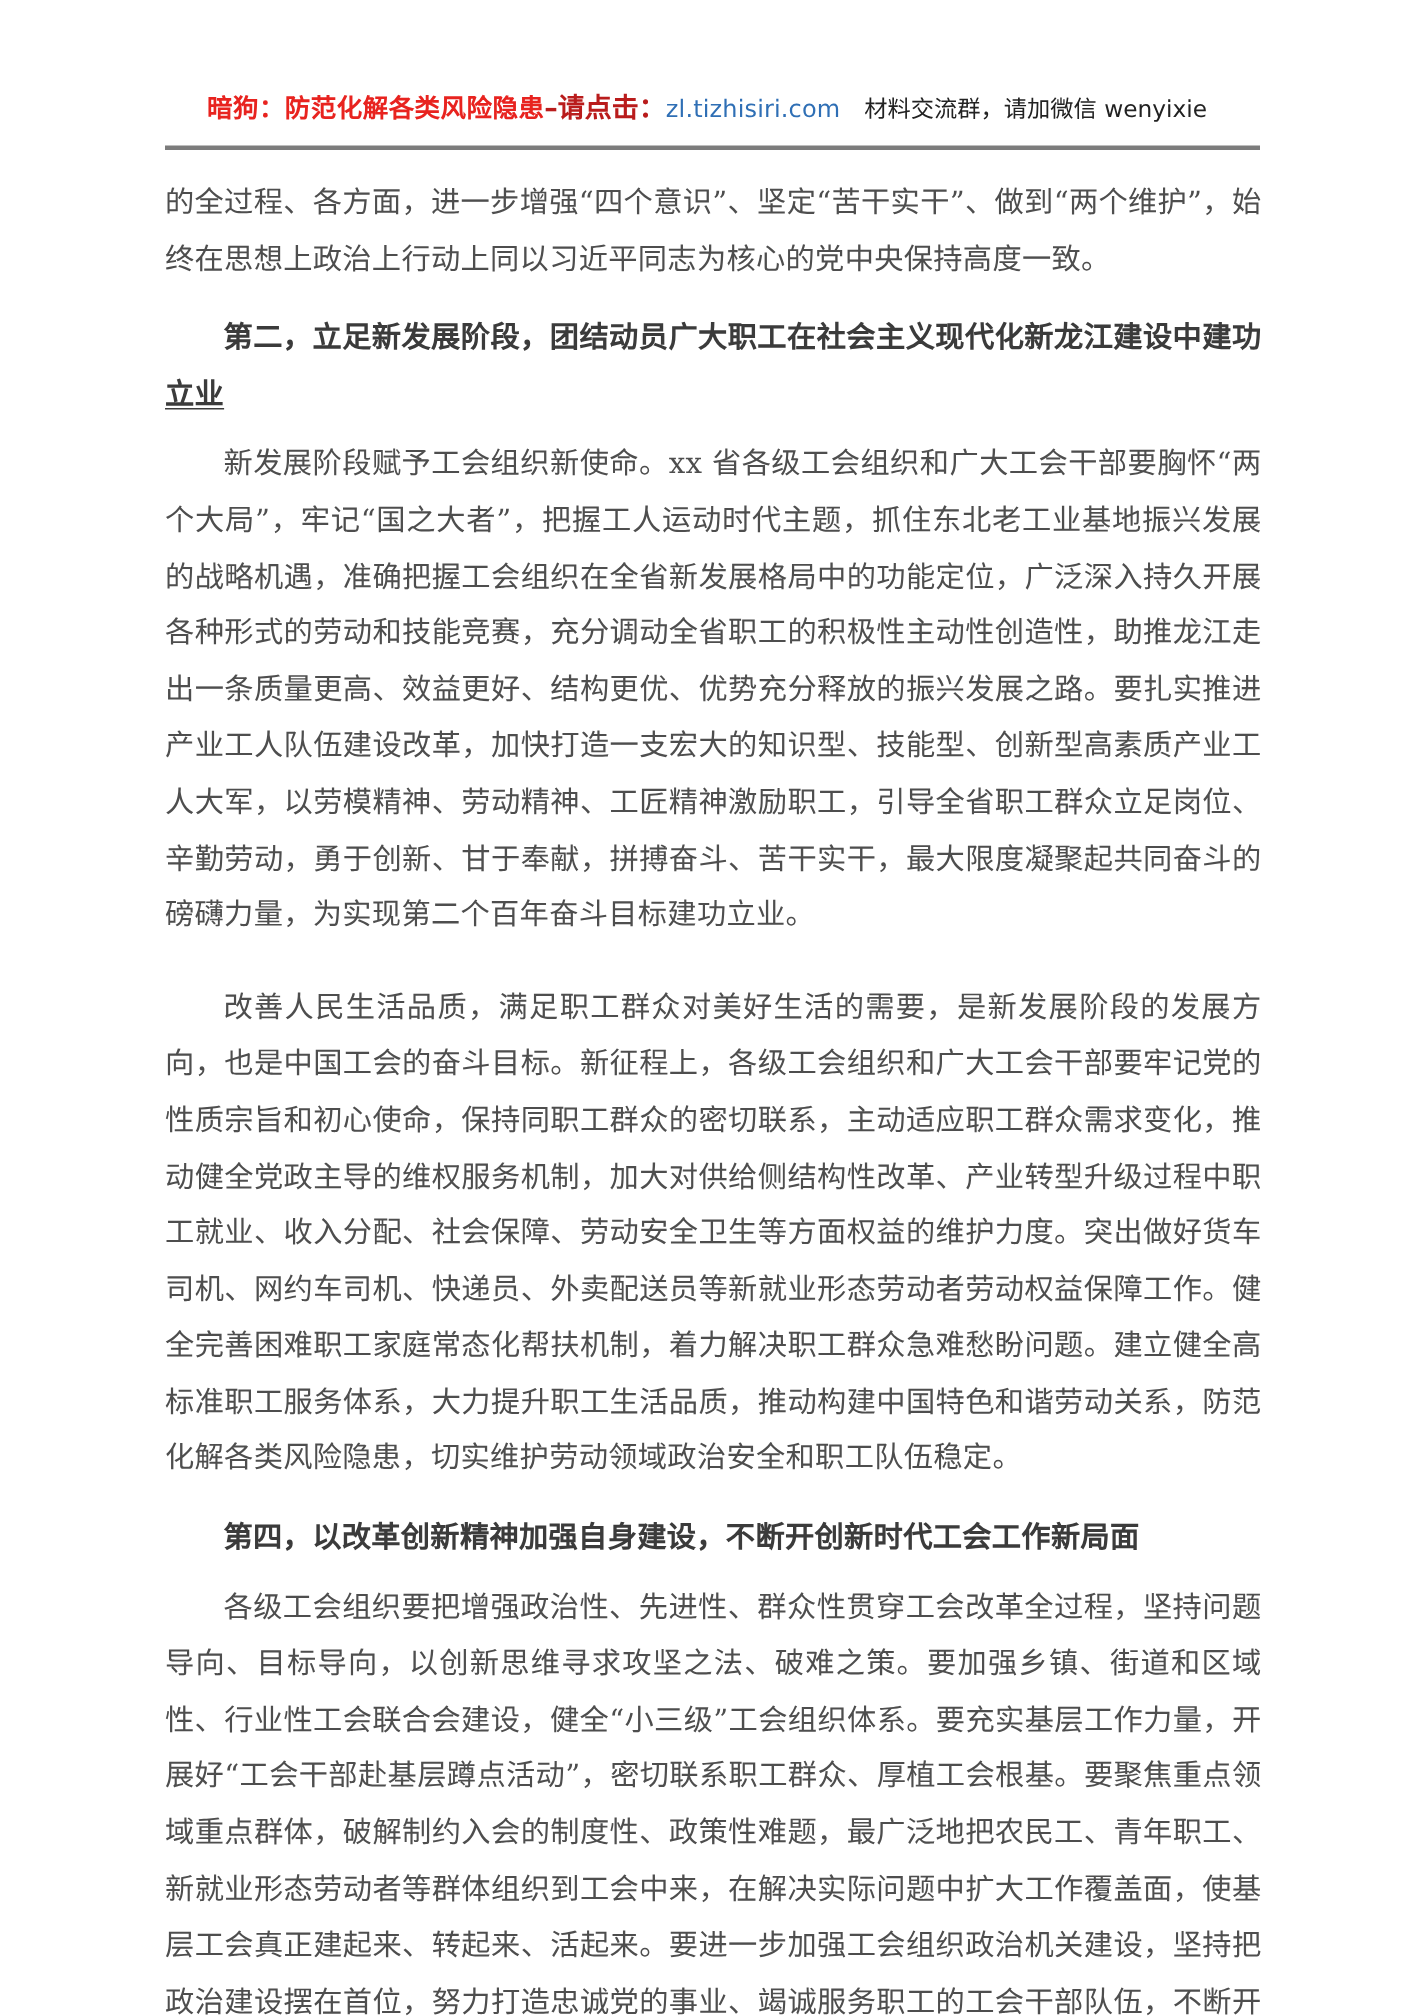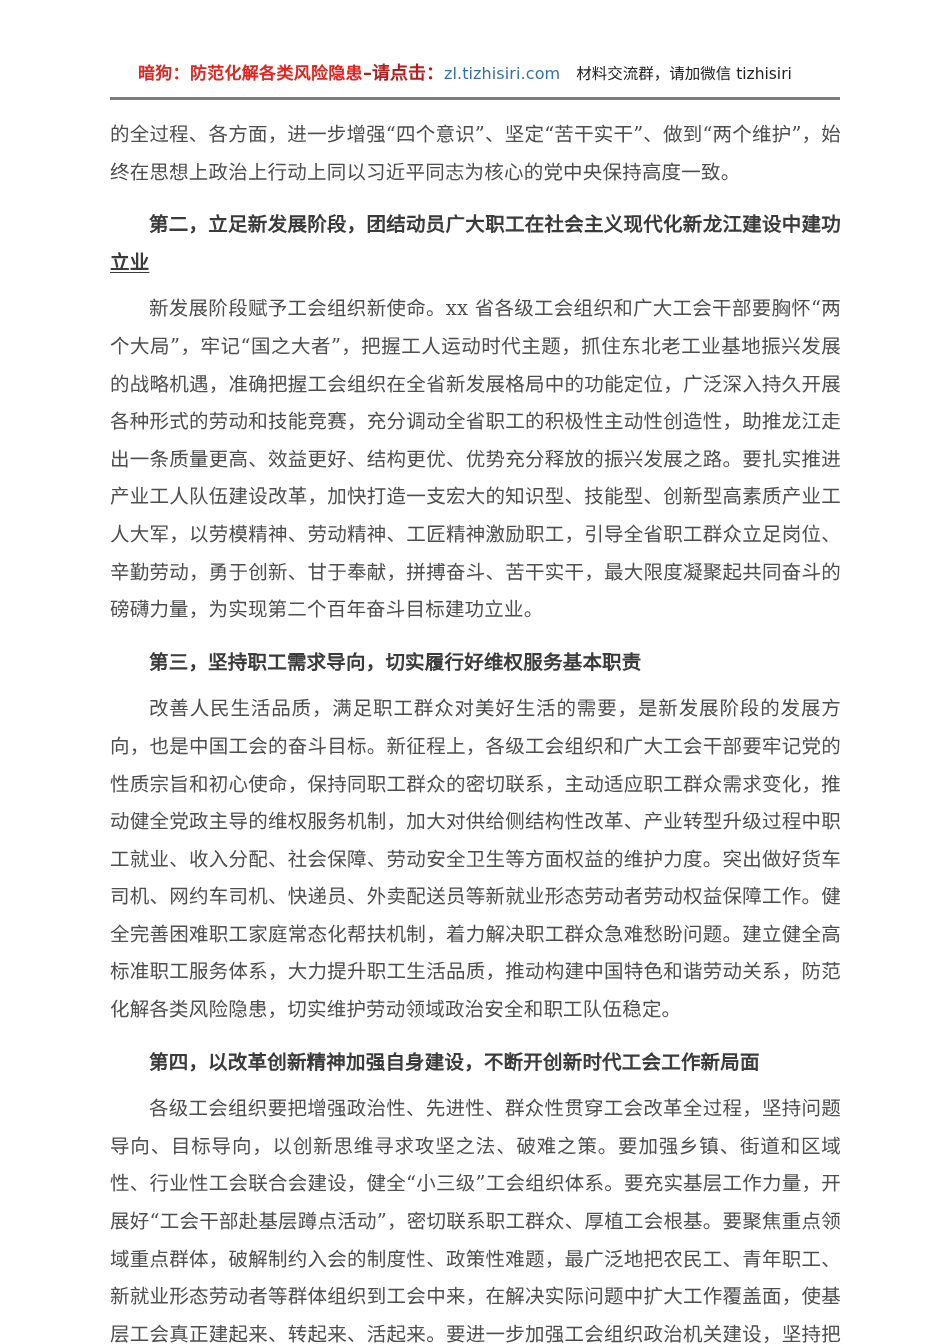--- a/index.html
+++ b/index.html
@@ -122,40 +122,39 @@
   .gap-sm { height: 9px; }
   .gap-md { height: 15px; }
 </style>
 </head>
 <body>
 
 <div class="page">
 
   <div class="promo-header">
     <span class="promo-line">
-      <span class="promo-brand">暗狗：防范化解各类风险隐患</span><span class="promo-click">–请点击：</span><span class="promo-link">zl.tizhisiri.com</span><span class="promo-gap"></span><span class="promo-tail">材料交流群，请加微信 tizhisiri</span>
+      <span class="promo-brand">暗狗：防范化解各类风险隐患</span><span class="promo-click">–请点击：</span><span class="promo-link">zl.tizhisiri.com</span><span class="promo-gap"></span><span class="promo-tail">材料交流群，请加微信 wenyixie</span>
     </span>
   </div>
   <div class="header-rule"></div>
 
   <div class="content">
 
     <p class="para no-indent">的全过程、各方面，进一步增强“四个意识”、坚定“苦干实干”、做到“两个维护”，始终在思想上政治上行动上同以习近平同志为核心的党中央保持高度一致。</p>
 
     <div class="gap-md"></div>
 
     <p class="heading"><span>第二，立足新发展阶段，团结动员广大职工在社会主义现代化新龙江建设中建功</span><span class="tail-underline">立业</span></p>
 
     <div class="gap-sm"></div>
 
     <p class="para">新发展阶段赋予工会组织新使命。xx 省各级工会组织和广大工会干部要胸怀“两个大局”，牢记“国之大者”，把握工人运动时代主题，抓住东北老工业基地振兴发展的战略机遇，准确把握工会组织在全省新发展格局中的功能定位，广泛深入持久开展各种形式的劳动和技能竞赛，充分调动全省职工的积极性主动性创造性，助推龙江走出一条质量更高、效益更好、结构更优、优势充分释放的振兴发展之路。要扎实推进产业工人队伍建设改革，加快打造一支宏大的知识型、技能型、创新型高素质产业工人大军，以劳模精神、劳动精神、工匠精神激励职工，引导全省职工群众立足岗位、辛勤劳动，勇于创新、甘于奉献，拼搏奋斗、苦干实干，最大限度凝聚起共同奋斗的磅礴力量，为实现第二个百年奋斗目标建功立业。</p>
 
     <div class="gap-md"></div>
 
-    <p class="heading"><span>第三，坚持职工需求导向，切实履行好维权服务基本职责</span><span class="tail-underline"></span></p>
 
     <div class="gap-sm"></div>
 
     <p class="para">改善人民生活品质，满足职工群众对美好生活的需要，是新发展阶段的发展方向，也是中国工会的奋斗目标。新征程上，各级工会组织和广大工会干部要牢记党的性质宗旨和初心使命，保持同职工群众的密切联系，主动适应职工群众需求变化，推动健全党政主导的维权服务机制，加大对供给侧结构性改革、产业转型升级过程中职工就业、收入分配、社会保障、劳动安全卫生等方面权益的维护力度。突出做好货车司机、网约车司机、快递员、外卖配送员等新就业形态劳动者劳动权益保障工作。健全完善困难职工家庭常态化帮扶机制，着力解决职工群众急难愁盼问题。建立健全高标准职工服务体系，大力提升职工生活品质，推动构建中国特色和谐劳动关系，防范化解各类风险隐患，切实维护劳动领域政治安全和职工队伍稳定。</p>
 
     <div class="gap-md"></div>
 
     <p class="heading"><span>第四，以改革创新精神加强自身建设，不断开创新时代工会工作新局面</span><span class="tail-underline"></span></p>
 
     <div class="gap-sm"></div>

